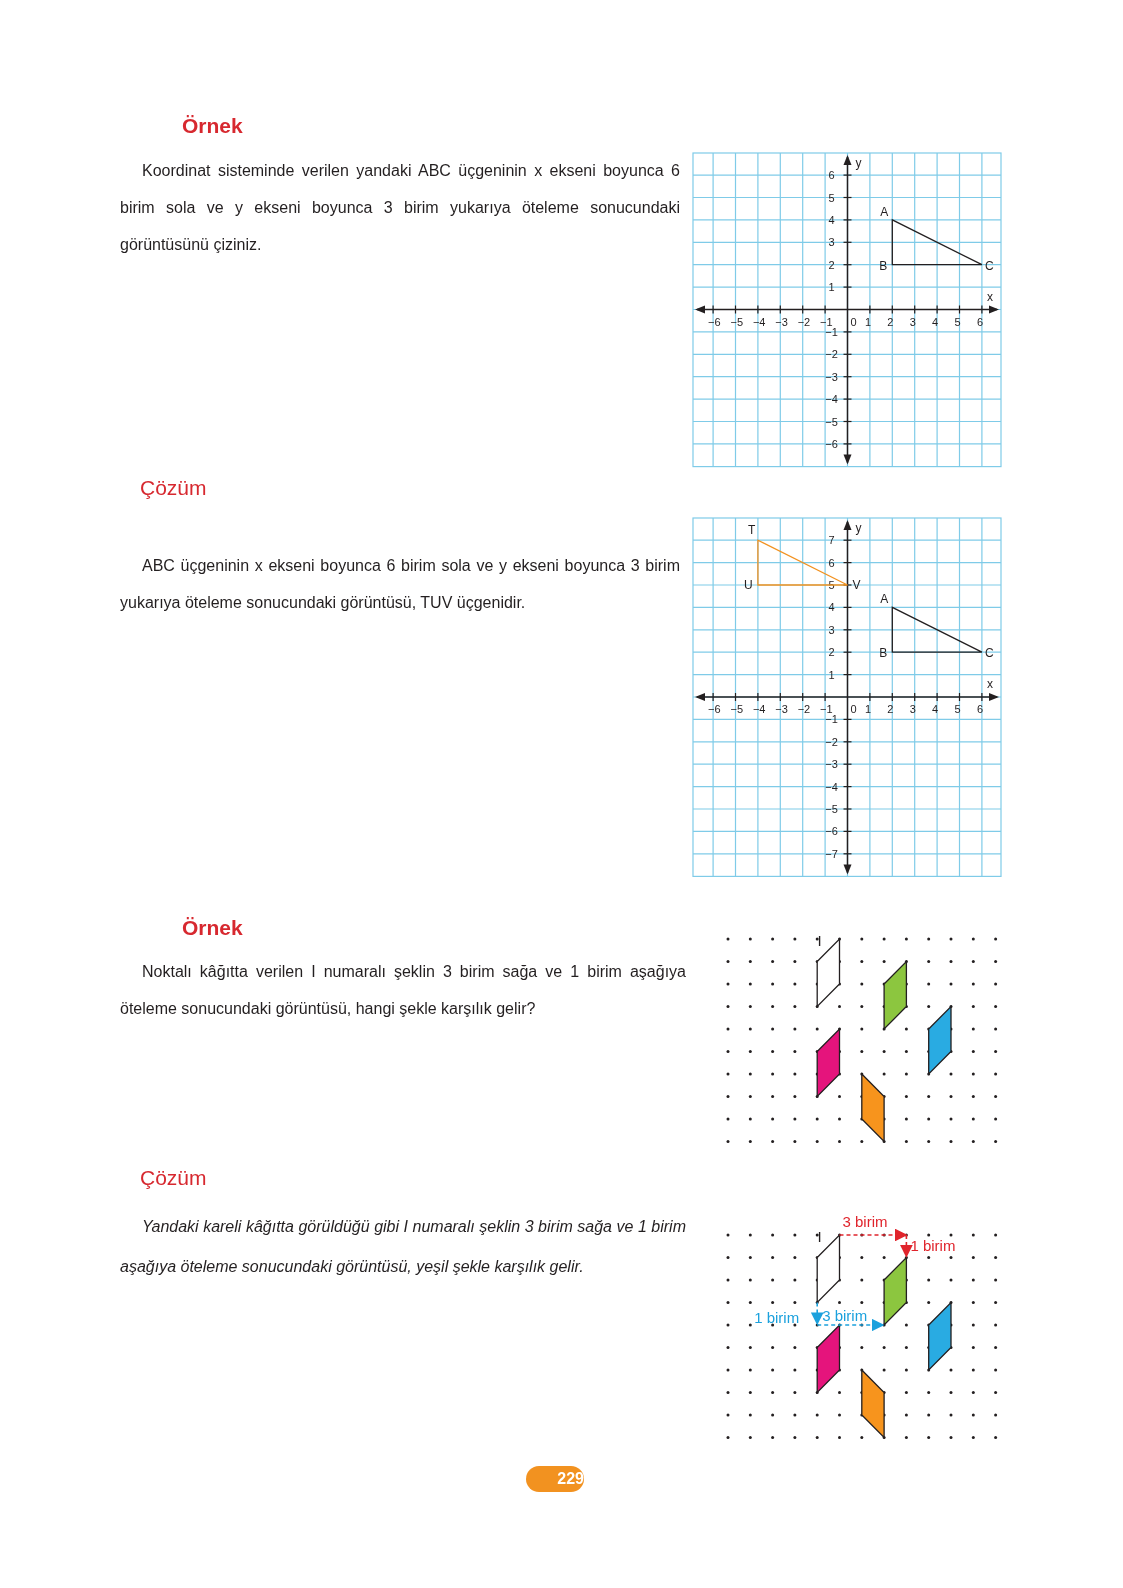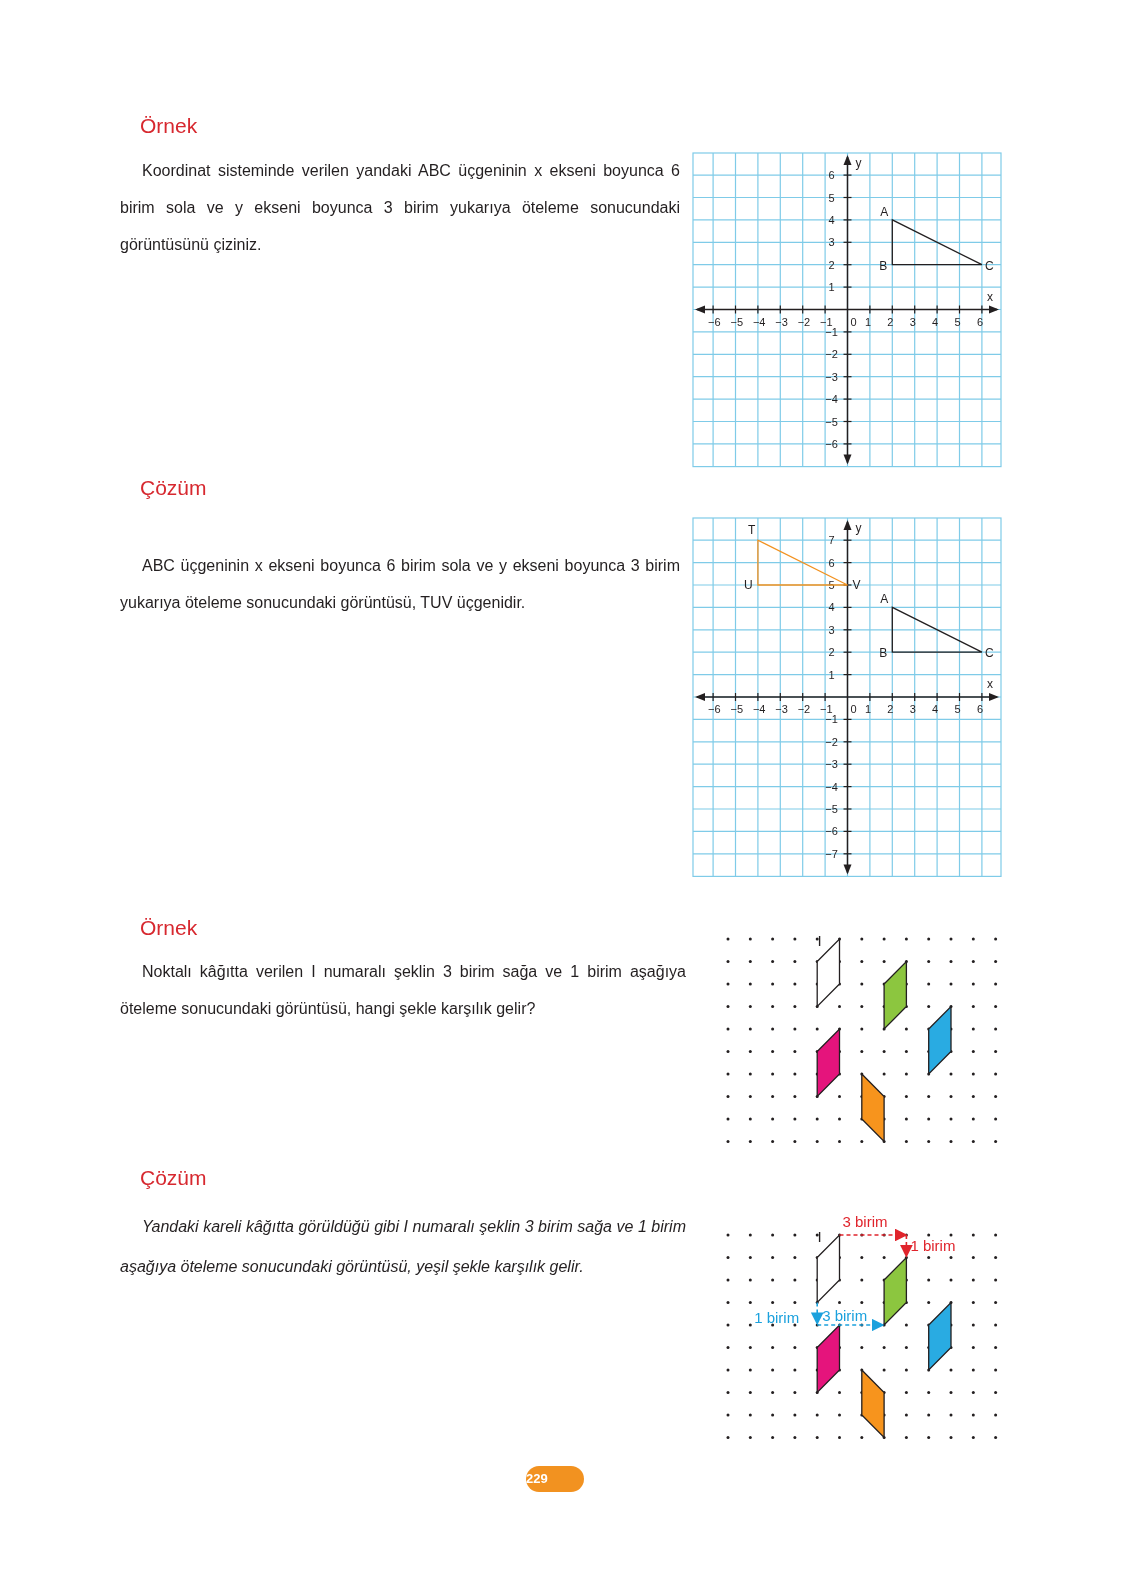--- a/index.html
+++ b/index.html
@@ -1,25 +1,25 @@
 <!DOCTYPE html>
 <html><head>
 <meta charset="utf-8">
 <style>
   html, body { margin:0; padding:0; background:#ffffff; }
   body { width:1123px; height:1588px; position:relative; overflow:hidden;
          font-family:"Liberation Sans", "DejaVu Sans", sans-serif; color:#231f20; }
   .heading { position:absolute; left:140px; font-size:21px; color:#d7282f; }
-  .heading.bold { font-weight:normal; }
+  .heading.bold { font-weight:bold;margin-left:42px; }
   .para { position:absolute; left:120px; font-size:16px; line-height:37px; text-align:justify; text-indent:22px; }
   .para.wide { width:560px; }
   .para.wider { width:566px; }
   .fig { position:absolute; }
   .page-num { position:absolute; left:526px; top:1466px; width:58px; height:26px; border-radius:13px;
-              background:#f29220; color:#fff; font-weight:bold; font-size:13px; text-align:left; line-height:26px; }
+              background:#f29220; color:#fff; font-weight:bold; font-size:16px; text-align:right; line-height:26px; }
   svg text { font-family:"Liberation Sans", "DejaVu Sans", sans-serif; }
 </style>
 </head>
 <body>
 
 <div class="heading bold" style="top:114px;">Örnek</div>
 <div class="para wide" style="top:152px;">Koordinat sisteminde verilen yandaki ABC üçgeninin x ekseni boyunca 6 birim sola ve y ekseni boyunca 3 birim yukarıya öteleme sonucundaki görüntüsünü çiziniz.</div>
 
 <svg class="fig" style="left:690px;top:150px;" width="316" height="322" viewBox="690 150 316 322" id="chart1">
     <rect x="693" y="153" width="308" height="313.59999999999997" fill="#fff" stroke="#7fcbe8" stroke-width="1.2"></rect>

